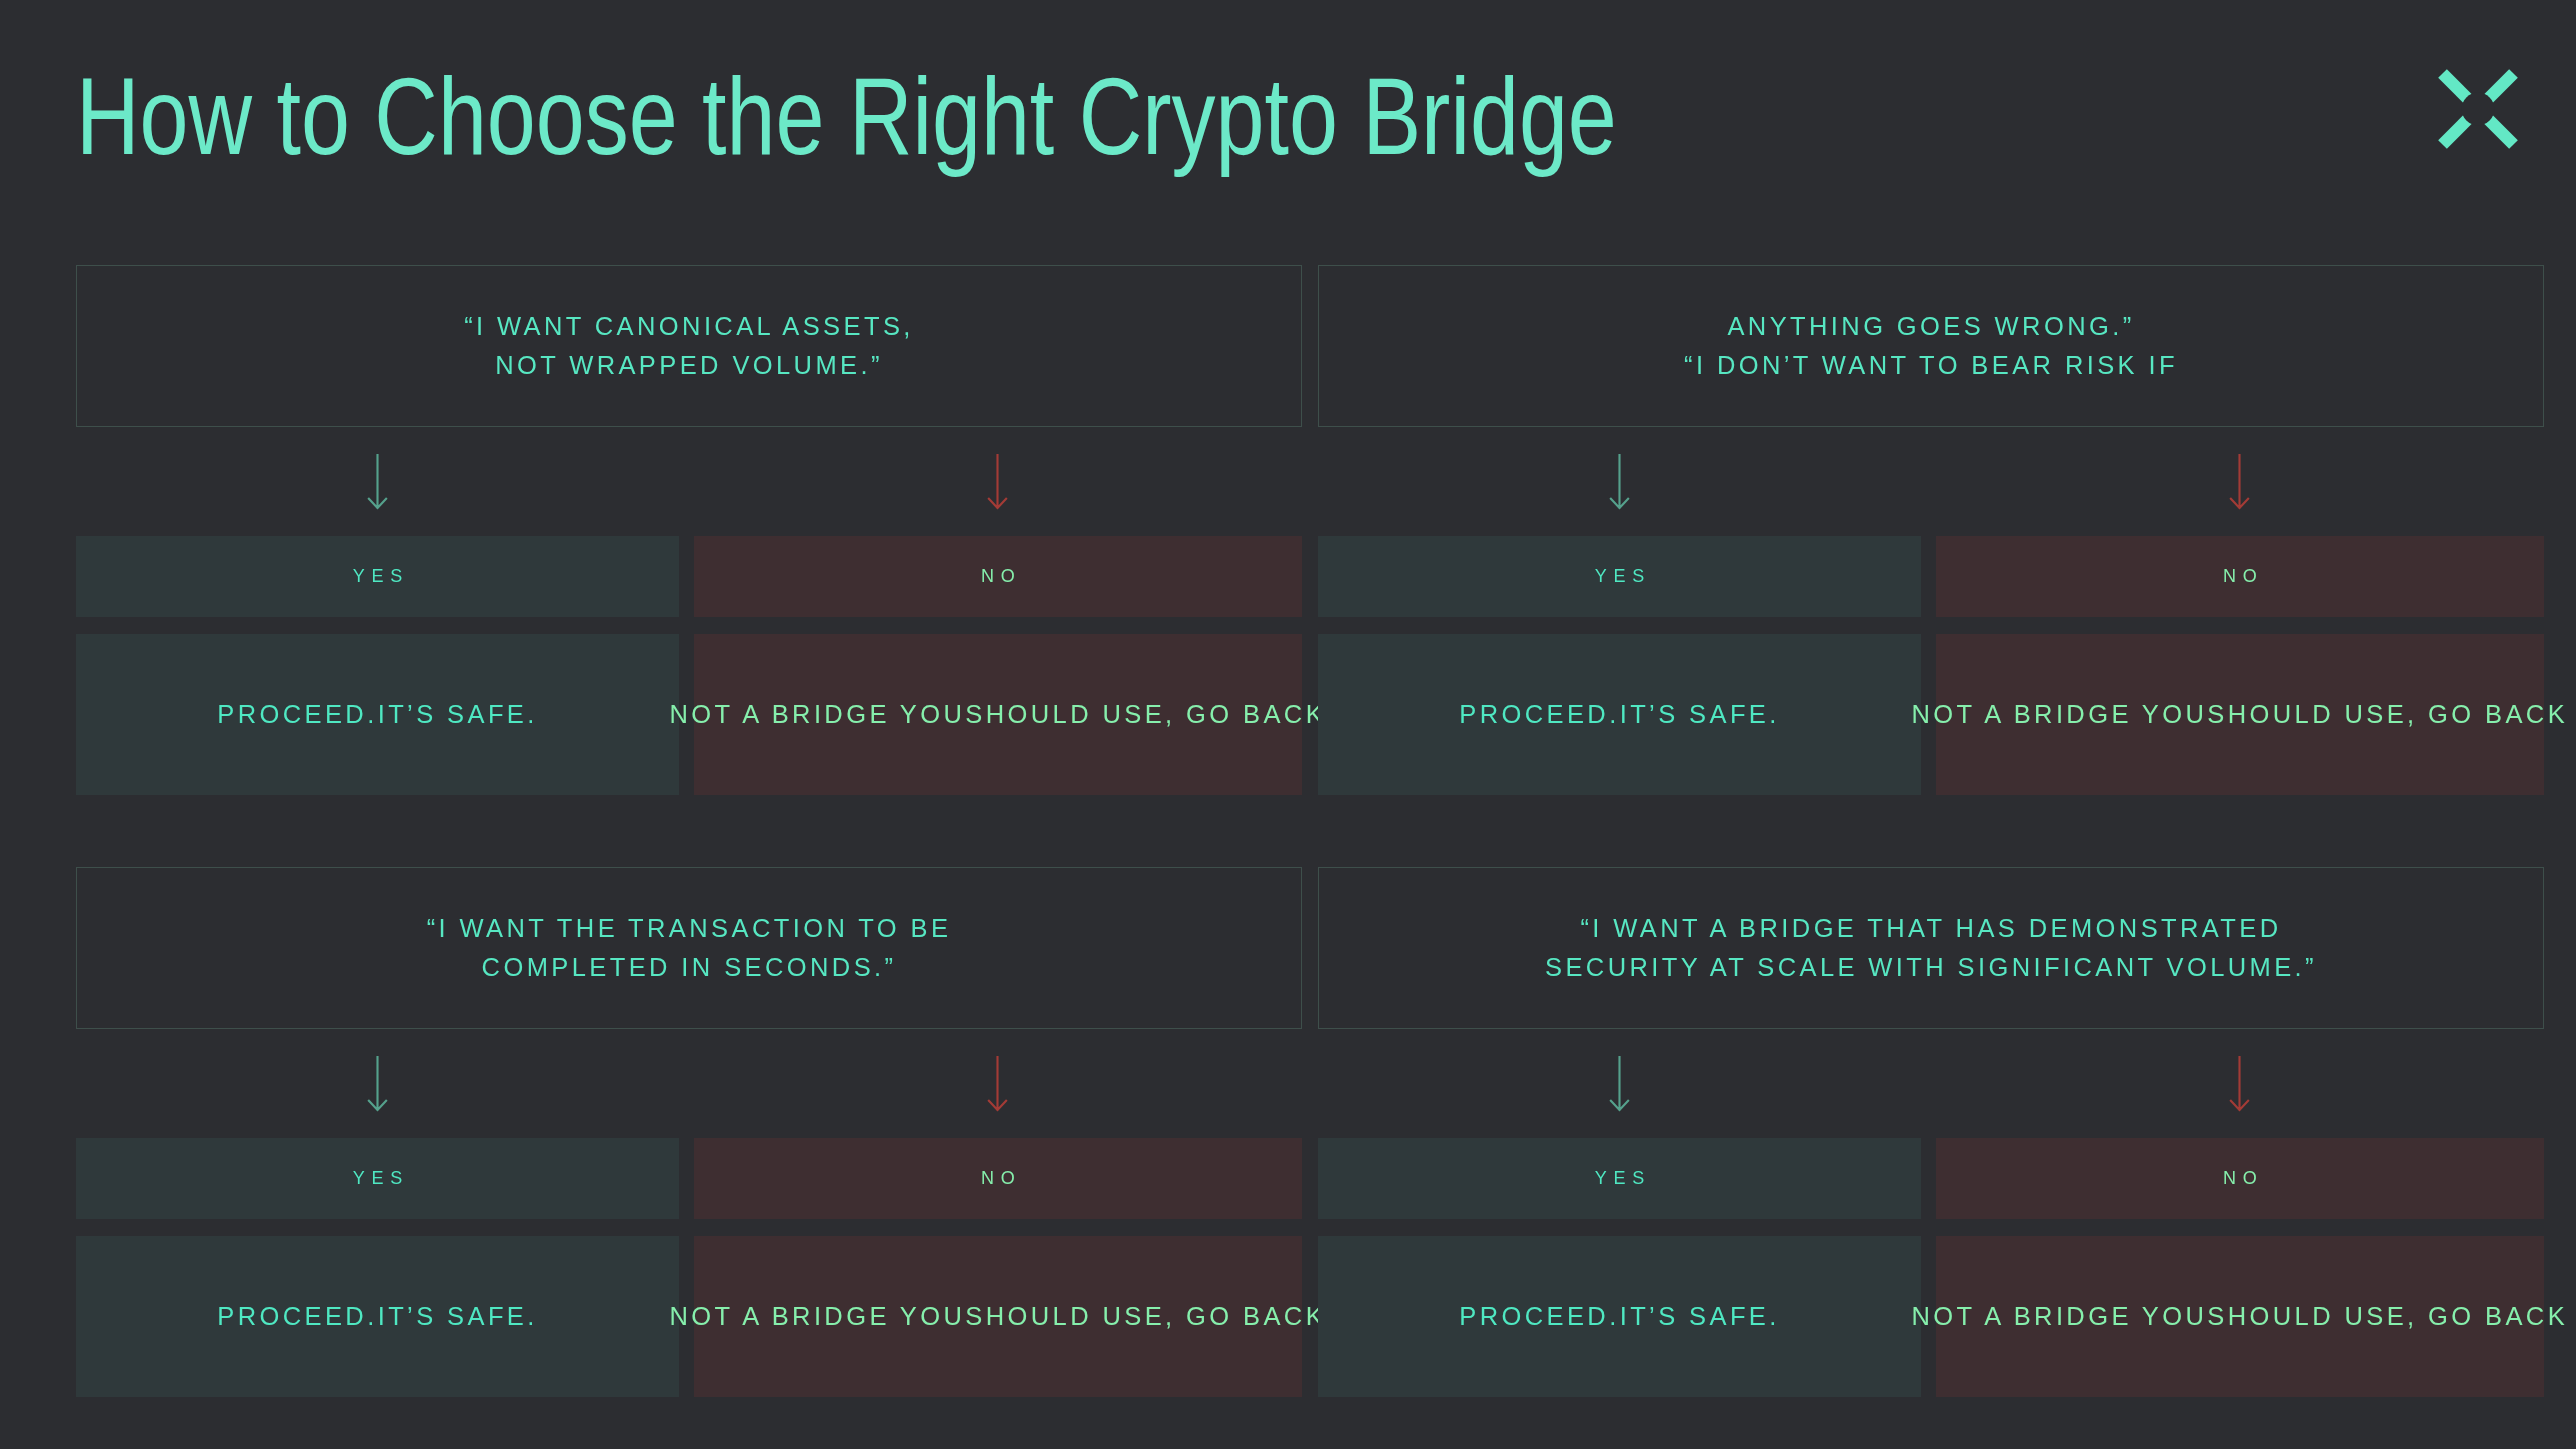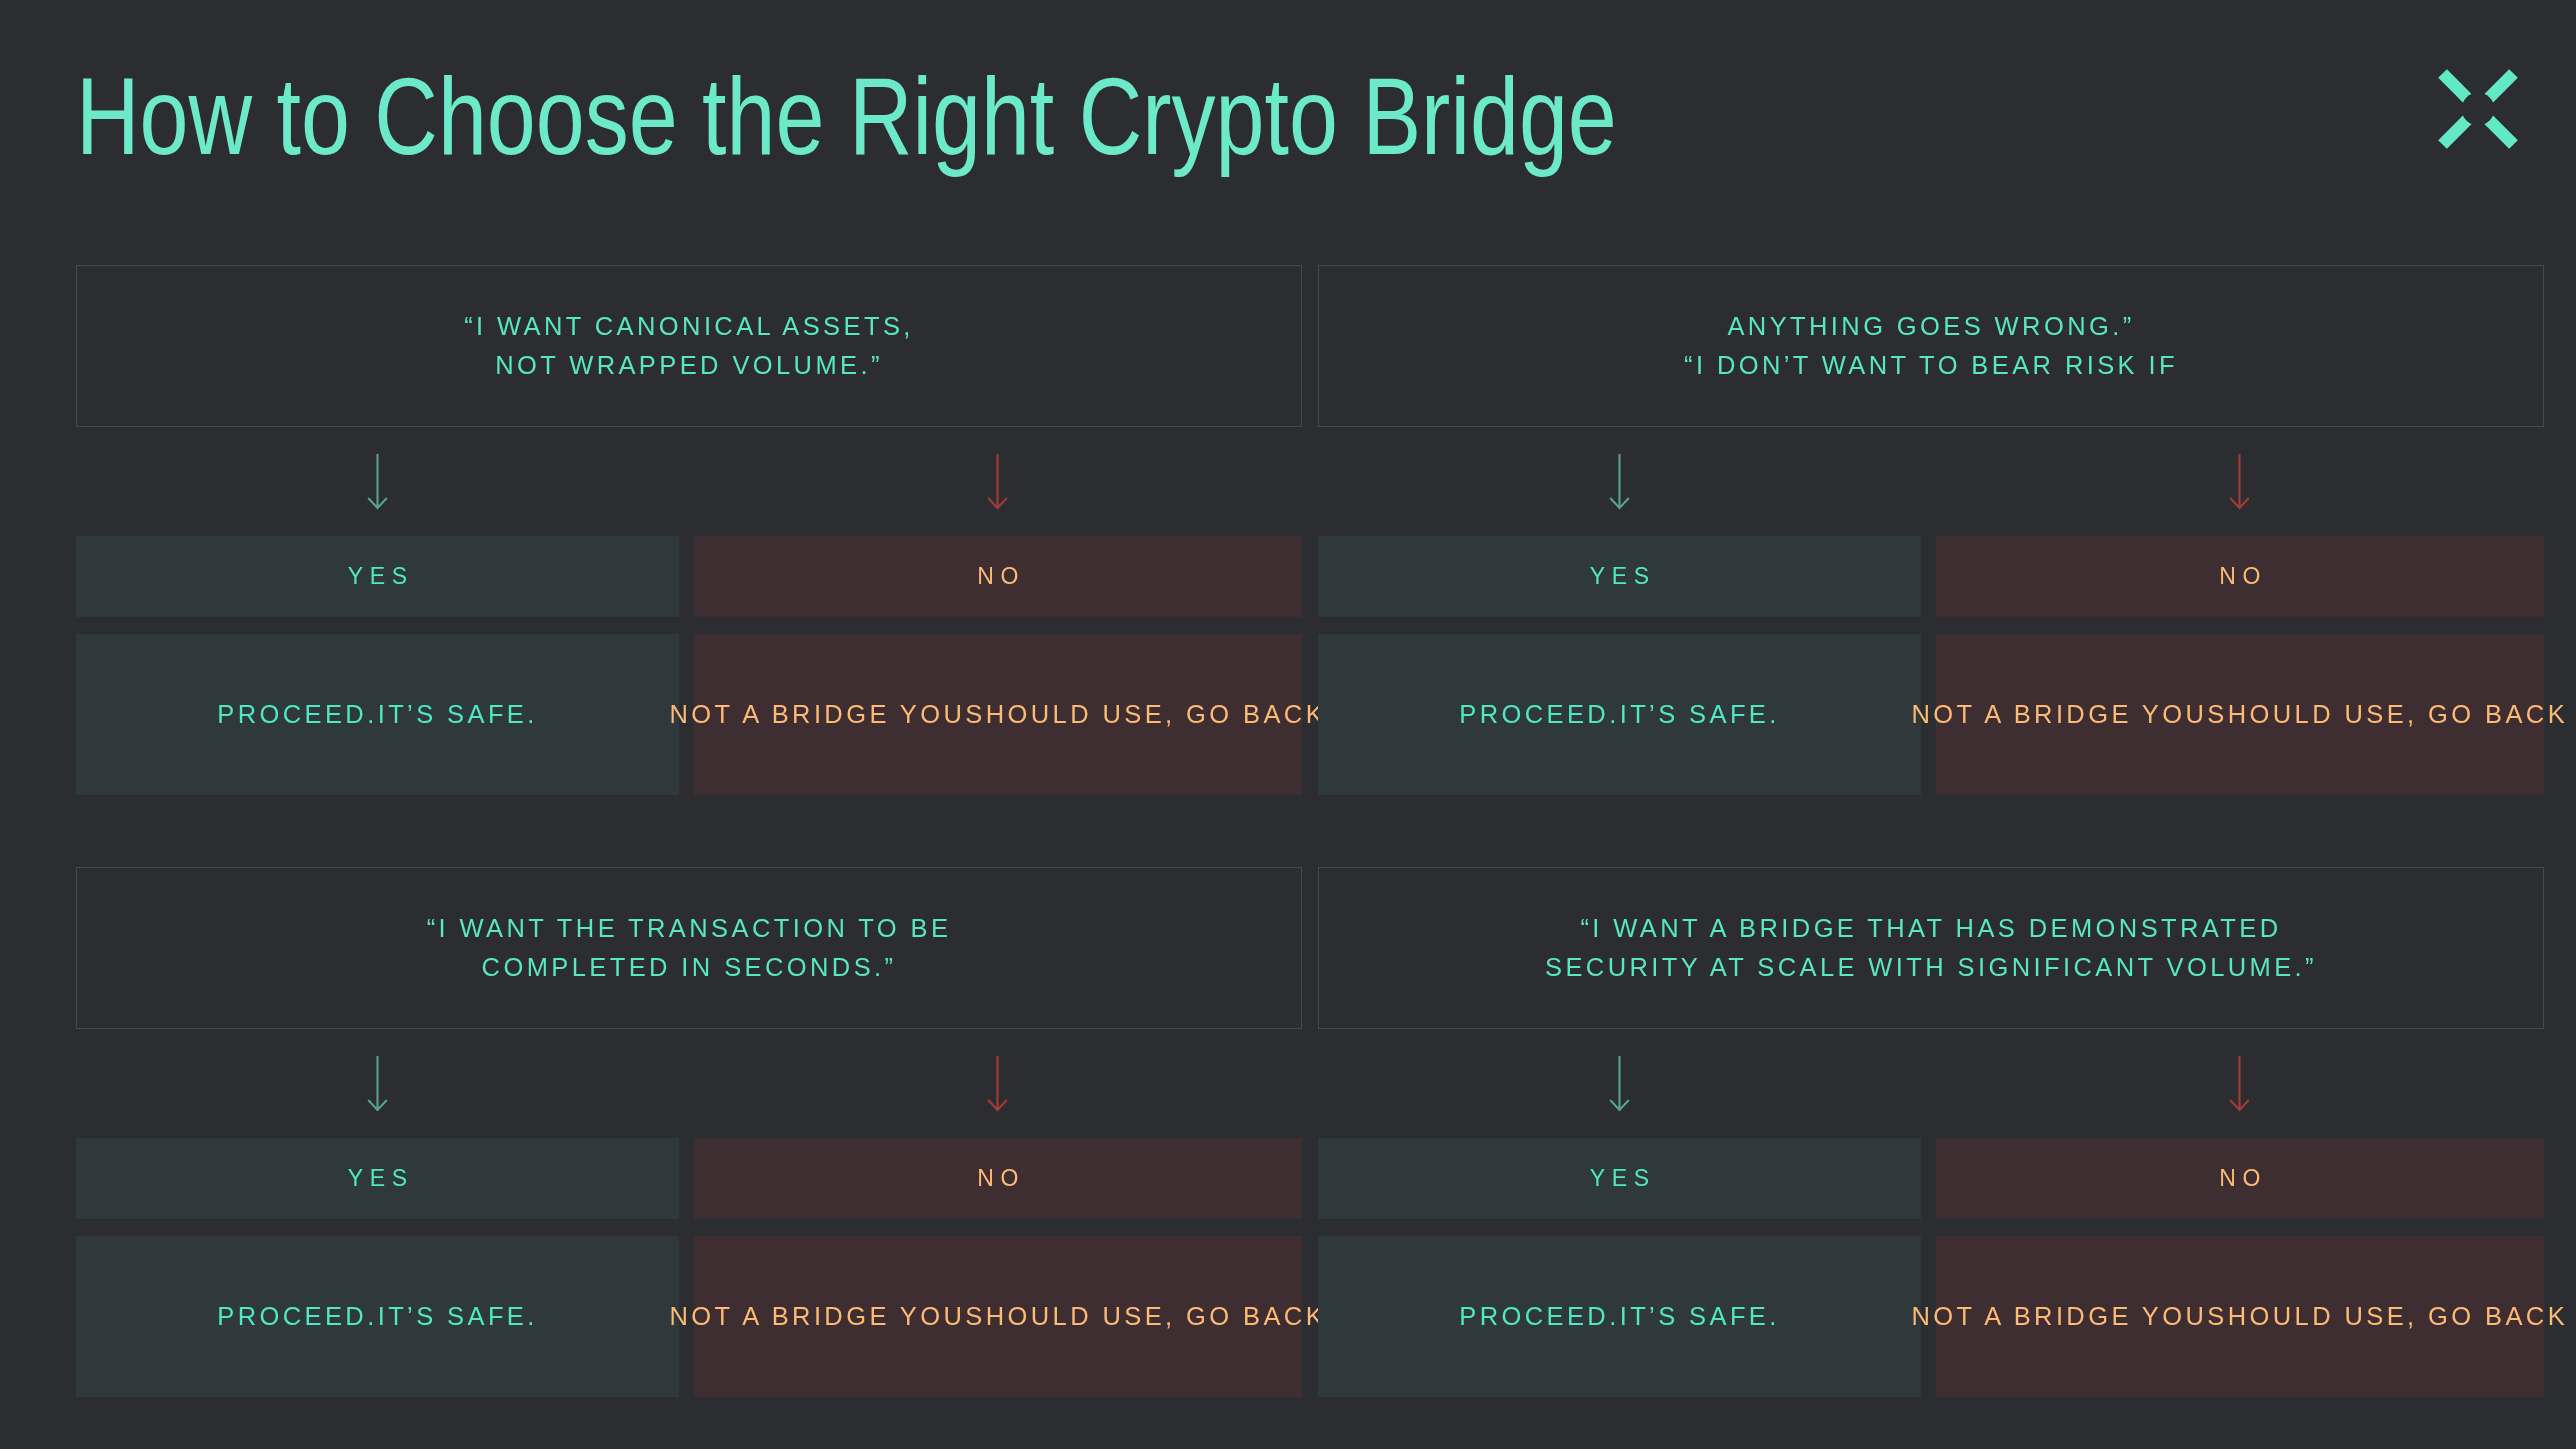--- a/index.html
+++ b/index.html
@@ -95,21 +95,21 @@
   .badge-row {
     height: 81px;
     display: grid;
     grid-template-columns: 603px 608px;
     column-gap: 14.8px;
   }
   .badge {
     display: flex;
     justify-content: center;
     align-items: center;
-    font-size: 23px;
+    font-size: 18px;
     letter-spacing: 6.7px;
     text-indent: 6.7px;
     text-align: right;
   }
   .outcome-row {
     margin-top: 17px;
     height: 161px;
     display: grid;
     grid-template-columns: 603px 608px;
     column-gap: 14.8px;
@@ -123,21 +123,21 @@
   }
   .o-line {
     font-size: 25.5px;
     line-height: 39px;
     letter-spacing: 3.4px;
     white-space: nowrap;
   }
   .teal-fill  { background: #2F393B; }
   .red-fill   { background: #3E2E31; }
   .teal-text  { color: #4FE8C2; }
-  .red-text   { color: #fdba74; }
+  .red-text   { color: #86efac; }
 </style>
 </head>
 <body>
 
 <div class="canvas">
 
   <div class="header">
     <div class="title">How to Choose the Right Crypto Bridge</div>
     <svg class="logo" viewBox="0 0 126 126" xmlns="http://www.w3.org/2000/svg">
       <g stroke="#63E8C5" stroke-width="18">

